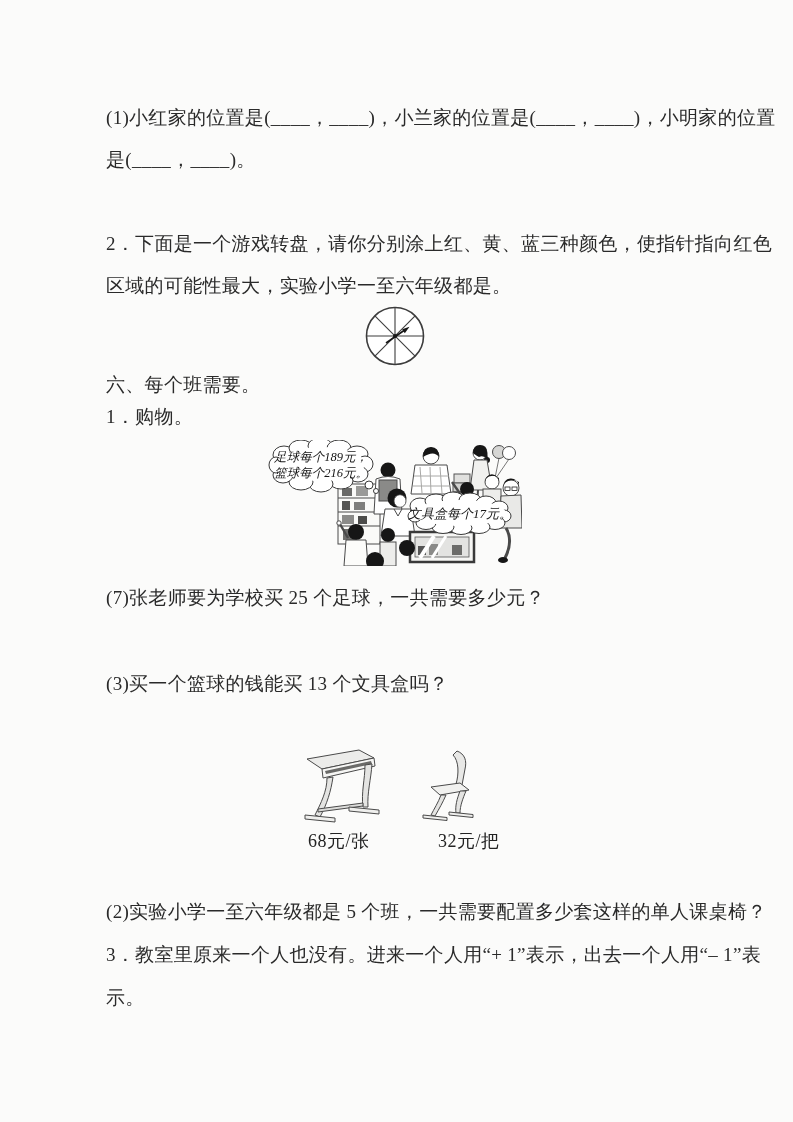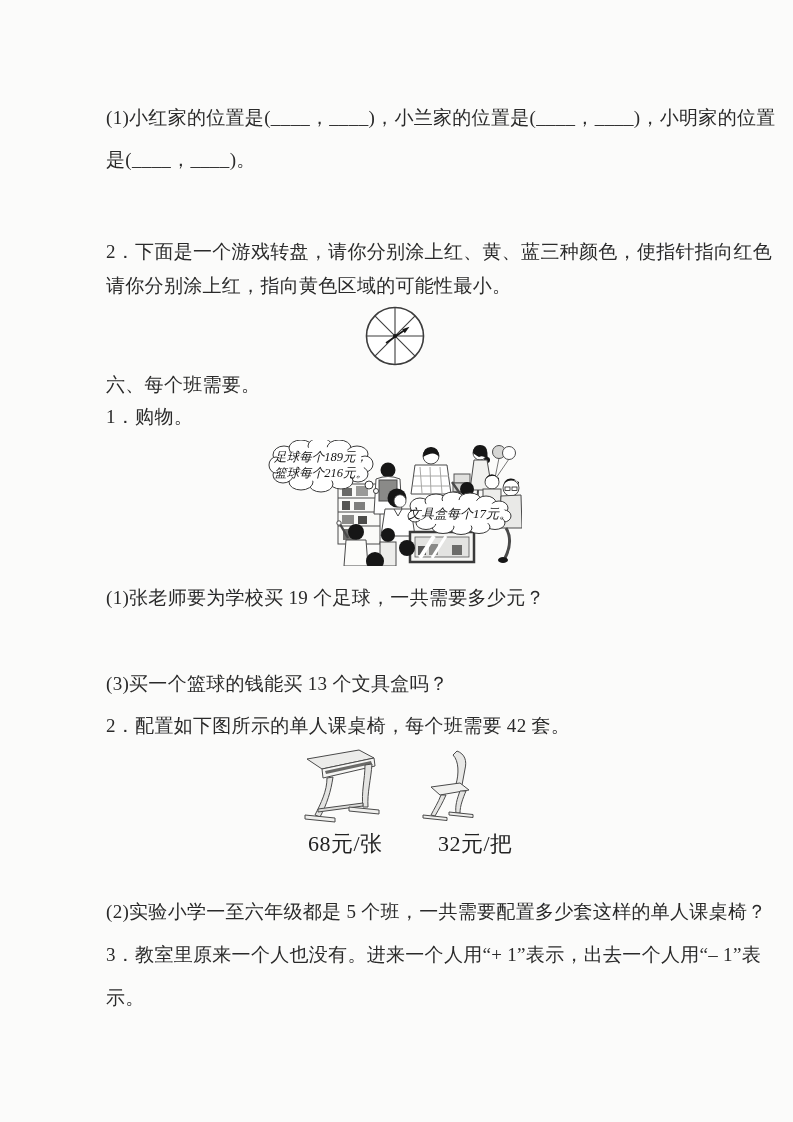--- a/index.html
+++ b/index.html
@@ -7,38 +7,38 @@
     position:relative;width:793px;height:1122px;background:#fbfbfa;
     font-family:"Liberation Serif","DejaVu Serif",serif;color:#2a2a2a;
     overflow:hidden;margin:0 auto;
   }
   .line{
     position:absolute;left:106px;font-size:19px;line-height:23px;
     white-space:nowrap;letter-spacing:.3px;
   }
   .abs{position:absolute;}
   .price-label{
-    position:absolute;font-size:22px;letter-spacing:.5px;white-space:nowrap;color:#222;
+    position:absolute;font-size:18px;letter-spacing:.5px;white-space:nowrap;color:#222;
   }
   .bubble-text{
     font-family:"Liberation Serif","DejaVu Serif",serif;font-style:italic;
     fill:#161616;text-anchor:middle;
   }
   svg{display:block;}
 </style>
 </head>
 <body>
 
 <div class="page">
 
   <div class="line" style="top:106px">(1)小红家的位置是(____，____)，小兰家的位置是(____，____)，小明家的位置</div>
   <div class="line" style="top:148px">是(____，____)。</div>
 
-  <div class="line" style="top:240px">2．下面是一个游戏转盘，请你分别涂上红、黄、蓝三种颜色，使指针指向红色</div>
-  <div class="line" style="top:274px">请你分别涂上红，指向黄色区域的可能性最小。</div>
+  <div class="line" style="top:232px">2．下面是一个游戏转盘，请你分别涂上红、黄、蓝三种颜色，使指针指向红色</div>
+  <div class="line" style="top:274px">区域的可能性最大，实验小学一至六年级都是。</div>
 
   <svg class="abs" style="left:363px;top:304px" width="64" height="64" viewBox="0 0 64 64">
     <circle cx="32" cy="32" r="28.5" fill="#ffffff" stroke="#3c3c3c" stroke-width="1.6"></circle>
     <g stroke="#3c3c3c" stroke-width="1.1">
       <line x1="32" y1="3.5" x2="32" y2="60.5"></line>
       <line x1="3.5" y1="32" x2="60.5" y2="32"></line>
       <line x1="11.9" y1="11.9" x2="52.1" y2="52.1"></line>
       <line x1="11.9" y1="52.1" x2="52.1" y2="11.9"></line>
     </g>
     <g>
@@ -192,24 +192,23 @@
         <ellipse cx="193" cy="88" rx="11" ry="6.5"></ellipse>
         <ellipse cx="175" cy="87" rx="11" ry="6.5"></ellipse>
         <ellipse cx="158" cy="83" rx="10" ry="6.5"></ellipse>
         <ellipse cx="147" cy="76" rx="7" ry="6"></ellipse>
       </g>
       <ellipse cx="192" cy="73" rx="46" ry="13" fill="#ffffff"></ellipse>
       <text class="bubble-text" x="192" y="78" font-size="13">文具盒每个17元。</text>
     </g>
   </svg>
 
-  <div class="line" style="top:586px">(1)张老师要为学校买 19 个足球，一共需要多少元？</div>
+  <div class="line" style="top:586px">(7)张老师要为学校买 25 个足球，一共需要多少元？</div>
   <div class="line" style="top:672px">(3)买一个篮球的钱能买 13 个文具盒吗？</div>
 
-  <div class="line" style="top:714px">2．配置如下图所示的单人课桌椅，每个班需要 42 套。</div>
 
   <svg class="abs" style="left:297px;top:745px" width="200" height="80" viewBox="0 0 200 80">
 
     <g>
       <polygon points="10,14 62,5 77,13 25,24" fill="#ececea" stroke="#4a4a4a"></polygon>
       <polygon points="25,24 77,13 78,21 26,33" fill="#f6f6f4" stroke="#4a4a4a"></polygon>
       <polygon points="28,26 74,16 75,19 29,29" fill="#6a6a68"></polygon>
       <path d="M30,33 C30,46 24,58 18,70 L23,72 C30,59 34,46 36,32 Z" fill="#e4e4e2" stroke="#4a4a4a"></path>
       <path d="M68,20 C68,34 64,48 66,62 L71,62 C70,48 74,34 75,19 Z" fill="#e4e4e2" stroke="#4a4a4a"></path>
       <polygon points="21,64 66,58 66,61 21,67" fill="#dcdcda" stroke="#4a4a4a"></polygon>

